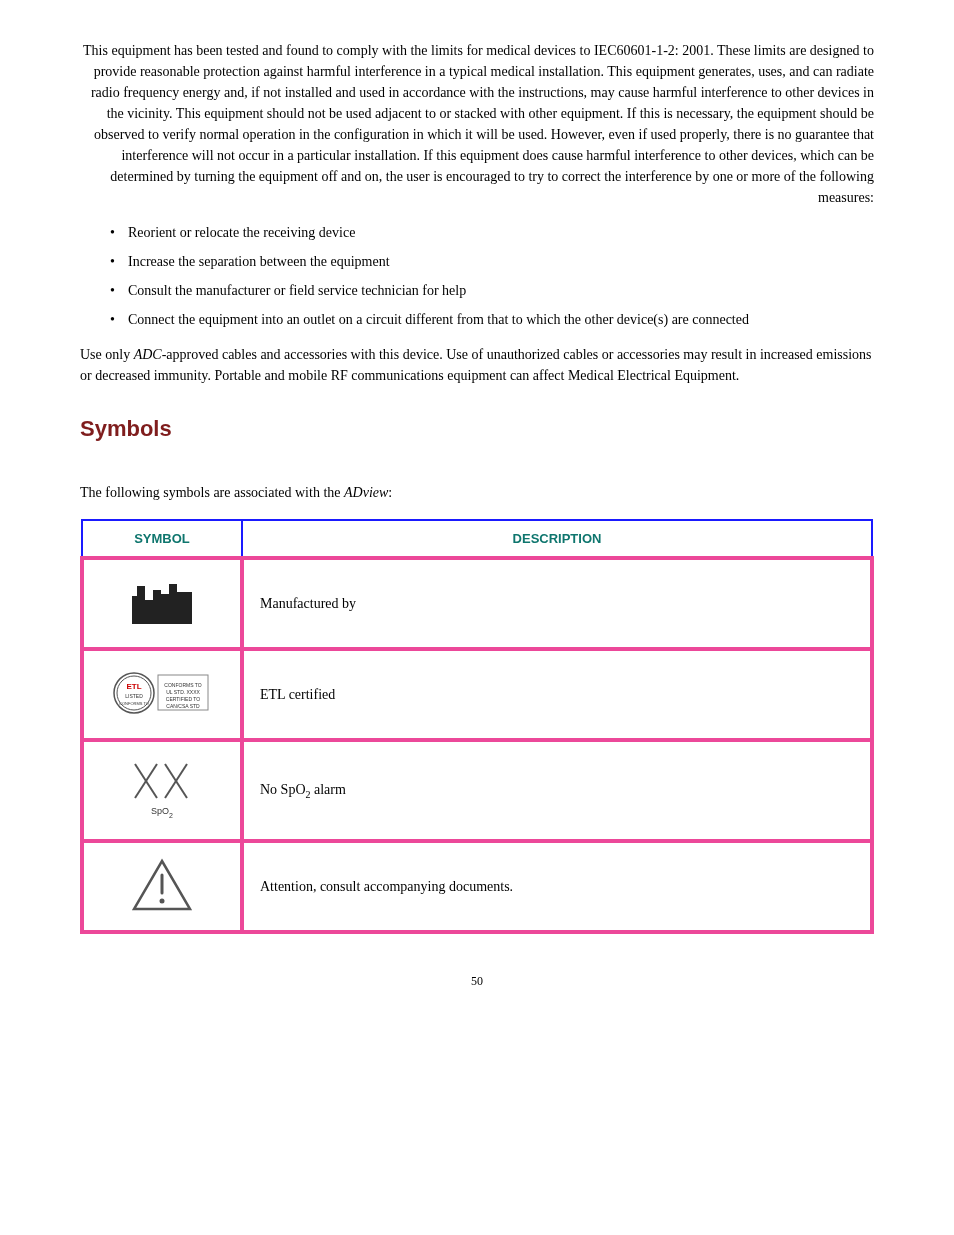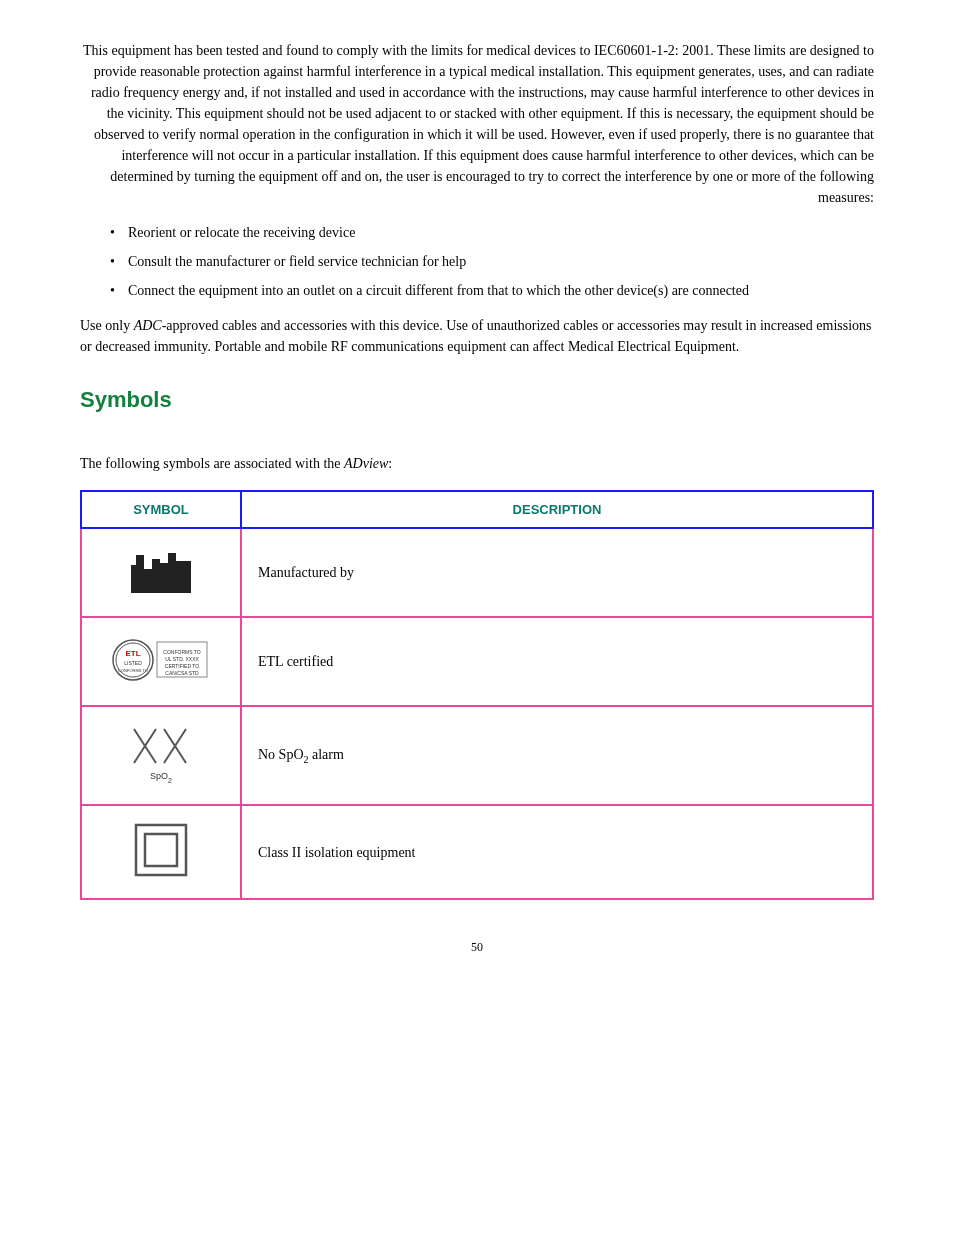--- a/index.html
+++ b/index.html
@@ -32,21 +32,21 @@
       content: "•";
       position: absolute;
       left: 0;
     }
     .secondary-text {
       line-height: 1.5;
       margin-bottom: 30px;
     }
     .italic { font-style: italic; }
     .section-title {
-      color: #15803d;
+      color: #7f1d1d;
       font-family: Arial, sans-serif;
       font-size: 22px;
       font-weight: bold;
       margin: 30px 0 20px 0;
     }
     .intro-symbols {
       margin-bottom: 16px;
       line-height: 1.5;
       margin-top: 40px;
     }
@@ -60,21 +60,21 @@
       border: 2px solid #1a1aff;
       padding: 10px 16px;
       background: #ffffff;
       font-family: Arial, sans-serif;
       font-size: 13px;
       font-weight: bold;
       text-align: center;
       color: #0f766e;
     }
     .symbols-table td {
-      border: 2px solid #ec4899;
+      border: 4px solid #ec4899;
       padding: 14px 16px;
       vertical-align: middle;
     }
     .symbol-cell {
       width: 160px;
       text-align: center;
     }
     .desc-cell {
       line-height: 1.5;
     }
@@ -85,20 +85,21 @@
     }
     sub { font-size: 10px; }
   </style>
 </head>
 <body>
 
 <p class="intro-text">This equipment has been tested and found to comply with the limits for medical devices to IEC60601-1-2: 2001. These limits are designed to provide reasonable protection against harmful interference in a typical medical installation. This equipment generates, uses, and can radiate radio frequency energy and, if not installed and used in accordance with the instructions, may cause harmful interference to other devices in the vicinity. This equipment should not be used adjacent to or stacked with other equipment. If this is necessary, the equipment should be observed to verify normal operation in the configuration in which it will be used. However, even if used properly, there is no guarantee that interference will not occur in a particular installation. If this equipment does cause harmful interference to other devices, which can be determined by turning the equipment off and on, the user is encouraged to try to correct the interference by one or more of the following measures:</p>
 
 <ul class="bullet-list">
   <li>Reorient or relocate the receiving device</li>
+  <li>Increase the separation between the equipment</li>
   <li>Consult the manufacturer or field service technician for help</li>
   <li>Connect the equipment into an outlet on a circuit different from that to which the other device(s) are connected</li>
 </ul>
 
 <p class="secondary-text">
   <span>Use only </span><span class="italic">ADC</span><span>-approved cables and accessories with this device. Use of unauthorized cables or accessories may result in increased emissions or decreased immunity. Portable and mobile RF communications equipment can affect Medical Electrical Equipment.</span>
 </p>
 
 <h2 class="section-title">Symbols</h2>
 
@@ -171,29 +172,28 @@
           <line x1="60" y1="8" x2="38" y2="42" stroke="#555" stroke-width="2"></line>
 
           <text x="35" y="58" text-anchor="middle" font-family="Arial" font-size="9" fill="#333">SpO<tspan baseline-shift="sub" font-size="7">2</tspan></text>
         </svg>
       </td>
       <td class="desc-cell">
         No SpO<sub>2</sub> alarm
       </td>
     </tr>
 
-
     <tr>
       <td class="symbol-cell">
         
-        <svg width="60" height="60" viewBox="0 0 60 60" xmlns="http://www.w3.org/2000/svg">
-
-          <rect x="5" y="5" width="50" height="50" fill="none" stroke="#555" stroke-width="2.5"></rect>
-
-          <rect x="14" y="14" width="32" height="32" fill="none" stroke="#555" stroke-width="2.5"></rect>
+        <svg width="60" height="55" viewBox="0 0 60 55" xmlns="http://www.w3.org/2000/svg">
+          <polygon points="30,4 58,52 2,52" fill="none" stroke="#555" stroke-width="2.5"></polygon>
+          <line x1="30" y1="18" x2="30" y2="36" stroke="#555" stroke-width="3" stroke-linecap="round"></line>
+          <circle cx="30" cy="44" r="2.5" fill="#555"></circle>
         </svg>
       </td>
-      <td class="desc-cell">Class II isolation equipment</td>
+      <td class="desc-cell">Attention, consult accompanying documents.</td>
     </tr>
+
   </tbody>
 </table>
 
 <div class="page-number">50</div>
 
 </body></html>

